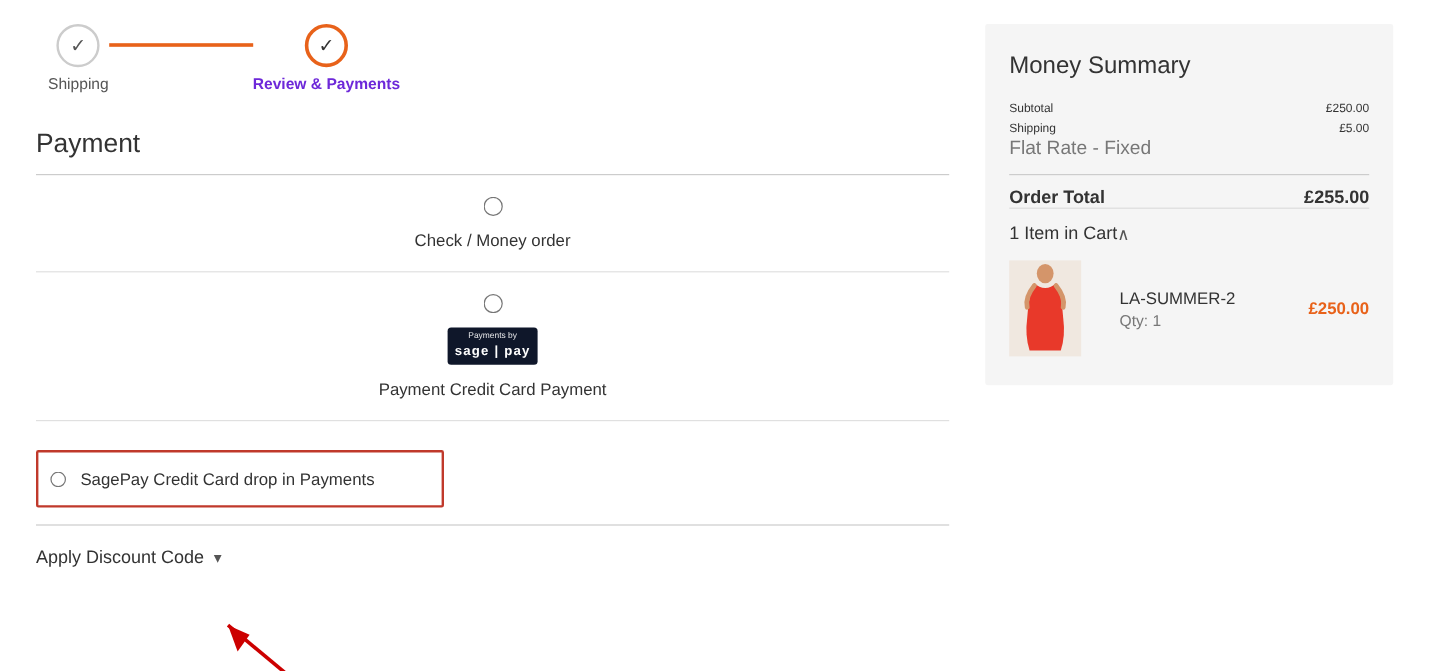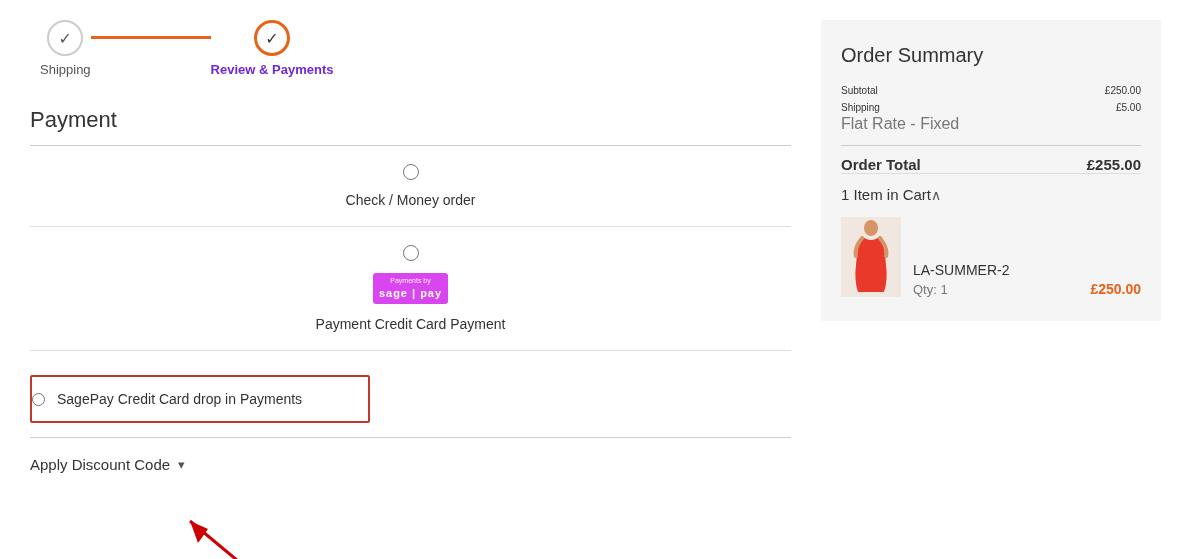--- a/index.html
+++ b/index.html
@@ -105,21 +105,21 @@
       height: 16px;
       accent-color: #e8621a;
       flex-shrink: 0;
     }
     .payment-option-label {
       font-size: 14px;
       color: #333;
     }
 
     .sagepay-badge {
-      background: #d946ef;
+      background: #0f172a;
       color: #fff;
       font-size: 9px;
       padding: 3px 6px;
       border-radius: 3px;
       line-height: 1.4;
       display: flex;
       flex-direction: column;
       align-items: center;
     }
     .sagepay-badge .payments-by {
@@ -128,21 +128,21 @@
     }
     .sagepay-badge .sage-pay-text {
       font-size: 11px;
       font-weight: bold;
       letter-spacing: 1px;
     }
 
     .payment-option-highlighted {
       display: flex;
       align-items: center;
-      padding: 14px 0;
+      padding: 14px 10px;
       border: 2px solid #c0392b;
       border-radius: 2px;
       margin: 10px 0 0 0;
       gap: 12px;
       width: 340px;
     }
 
     
     .arrow-container {
       position: relative;
@@ -222,22 +222,22 @@
       padding-top: 6px;
       border-top: 1px solid #ddd;
       padding-top: 12px;
     }
     .item-cart-label {
       font-size: 15px;
       color: #333;
     }
     .cart-item {
       display: flex;
-      align-items: flex-end;
-      gap: 12px;
+      align-items: center;
+      gap: 32px;
     }
     .cart-item-image {
       width: 60px;
       height: 80px;
       background: #f0e8e0;
       display: flex;
       align-items: center;
       justify-content: center;
       overflow: hidden;
       flex-shrink: 0;
@@ -320,21 +320,21 @@
         <line x1="160" y1="120" x2="40" y2="20" stroke="#cc0000" stroke-width="3"></line>
 
         <polygon points="40,20 58,28 48,42" fill="#cc0000"></polygon>
       </svg>
     </div>
 
   </div>
 
   <div class="right-column">
     <div class="order-summary">
-      <h2 class="order-summary-title">Order Summary</h2>
+      <h2 class="order-summary-title">Money Summary</h2>
 
       <div class="summary-row">
         <span class="summary-label">Subtotal</span>
         <span class="summary-value">£250.00</span>
       </div>
 
       <div class="summary-row shipping-sub">
         <span class="summary-label">Shipping</span>
         <span class="summary-value">£5.00</span>
       </div>

